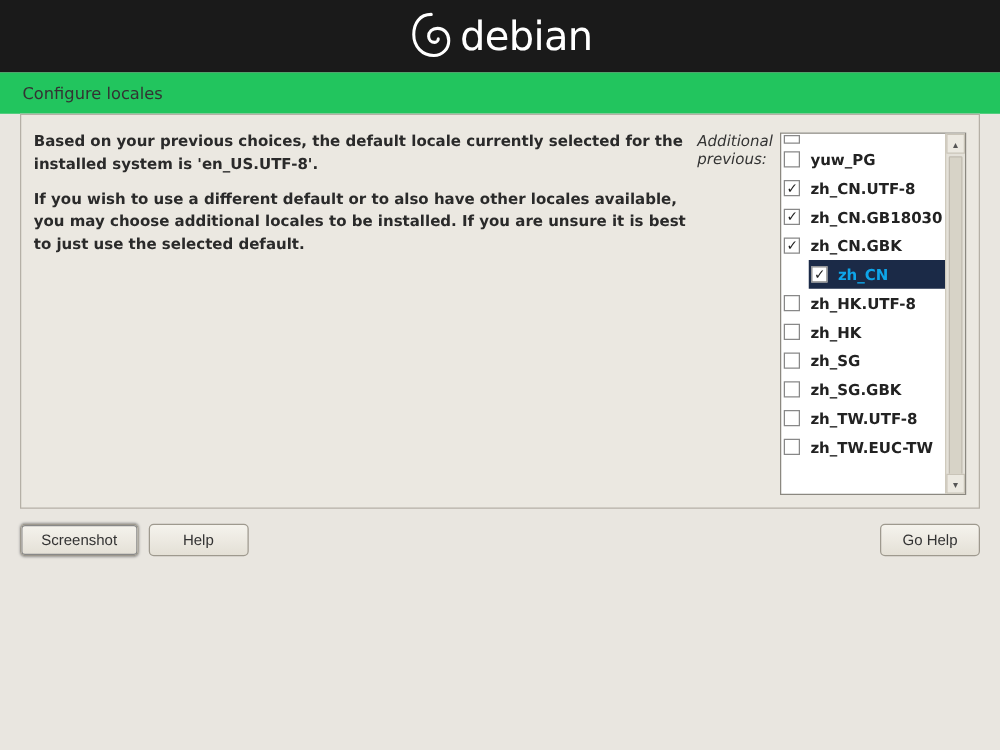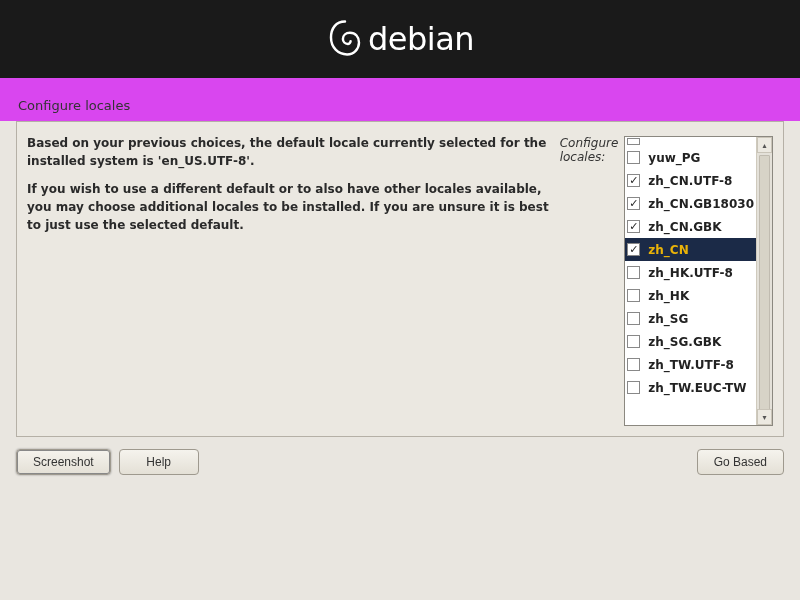--- a/index.html
+++ b/index.html
@@ -5,21 +5,21 @@
     * { margin: 0; padding: 0; box-sizing: border-box; }
     body {
       width: 800px;
       height: 600px;
       font-family: "DejaVu Sans", Verdana, sans-serif;
       font-size: 12px;
       background: #e9e6e0;
       overflow: hidden;
     }
     .header {
-      height: 78px;
+      height: 58px;
       background: #1a1a1a;
       display: flex;
       align-items: center;
       justify-content: center;
       color: white;
     }
     .logo-wrap {
       display: flex;
       align-items: center;
       gap: 4px;
@@ -27,24 +27,24 @@
     .swirl {
       width: 38px;
       height: 42px;
     }
     .logo-text {
       font-size: 32px;
       font-weight: 400;
       letter-spacing: -0.5px;
     }
     .title-bar {
-      padding: 20px 18px 8px 18px;
+      padding: 10px 18px 8px 18px;
       font-size: 13px;
       color: #333;
-      background: #d946ef;
+      background: #22c55e;
     }
     .main-panel {
       margin: 0 16px;
       border: 1px solid #b5b0a6;
       background: #ebe8e1;
       height: 316px;
       padding: 12px 10px 10px 10px;
       display: flex;
       flex-direction: row;
     }
@@ -78,21 +78,22 @@
       display: flex;
       align-items: center;
       height: 23px;
       padding: 0 2px;
       font-size: 12px;
       color: #222;
       font-weight: bold;
     }
     .list-item.selected {
       background: #1b2a47;
-      color: #eab308;
+      color: #0ea5e9;
+      margin-left: 22px;
     }
     .checkbox {
       width: 13px;
       height: 13px;
       border: 1px solid #888;
       background: white;
       margin-right: 8px;
       display: flex;
       align-items: center;
       justify-content: center;
@@ -169,21 +170,21 @@
   </div>
 </div>
 
 <div class="title-bar">Configure locales</div>
 
 <div class="main-panel">
   <div class="description">
     <p>Based on your previous choices, the default locale currently selected for the installed system is 'en_US.UTF-8'.</p>
     <p>If you wish to use a different default or to also have other locales available, you may choose additional locales to be installed. If you are unsure it is best to just use the selected default.</p>
   </div>
-  <div class="list-label">Configure locales:</div>
+  <div class="list-label">Additional previous:</div>
   <div class="list-wrap">
     <div class="list" id="locale-list">
         <div class="list-item" style="height: 9px;">
           <span class="checkbox" style="height: 7px;"></span>
         </div>
         <div class="list-item">
           <span class="checkbox"></span>
           <span>yuw_PG</span>
         </div>
         <div class="list-item">
@@ -232,14 +233,14 @@
       <div class="scroll-thumb"></div>
       <div class="scroll-btn down">▾</div>
     </div>
   </div>
 </div>
 
 <div class="button-bar">
   <button class="btn screenshot">Screenshot</button>
   <button class="btn">Help</button>
   <div class="spacer"></div>
-  <button class="btn">Go Based</button>
+  <button class="btn">Go Help</button>
 </div>
 
 </body></html>

